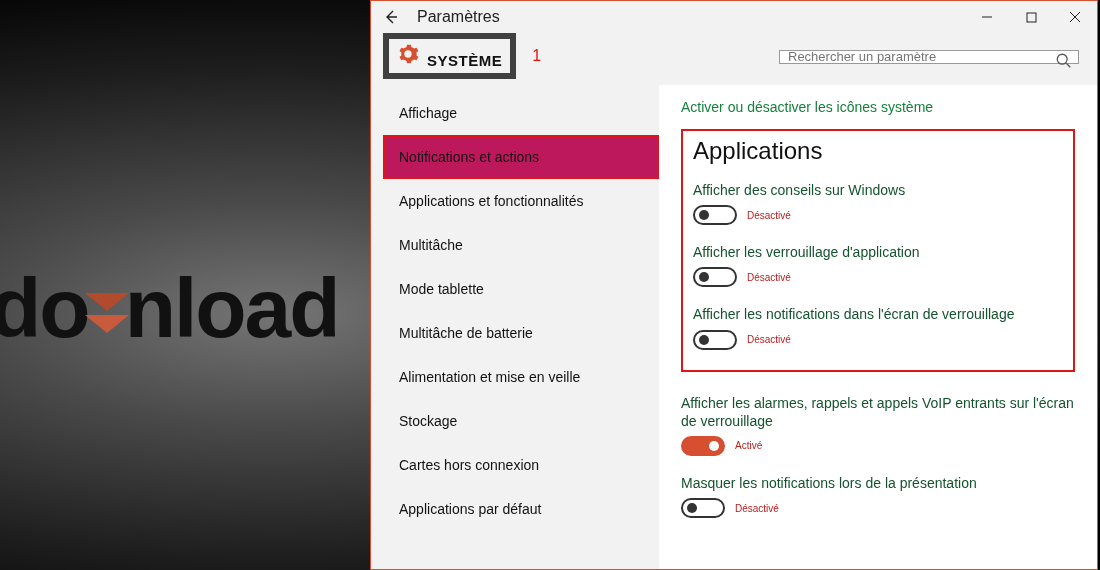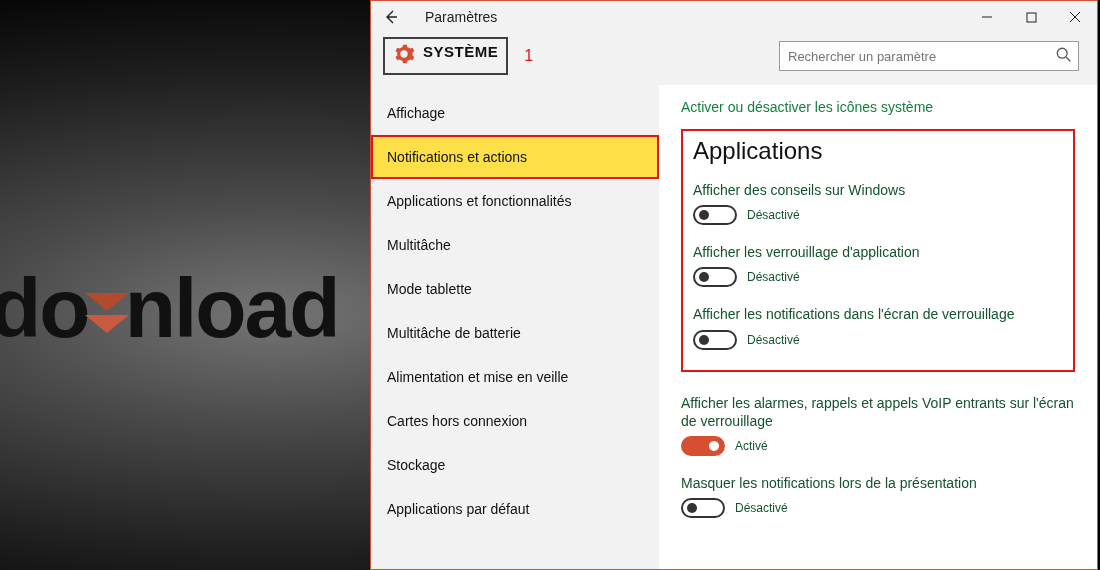--- a/index.html
+++ b/index.html
@@ -33,56 +33,56 @@
     .window {
       position: absolute; left: 370px; top: 0; width: 728px; height: 570px;
       background: #fff; border: 1px solid #d64f30;
       display: flex; flex-direction: column;
     }
     .titlebar {
       height: 32px; display: flex; align-items: center; background: #f2f2f2;
       padding-left: 6px;
     }
     .back-btn { width: 28px; height: 28px; display: flex; align-items: center; justify-content: center; cursor: pointer; }
-    .tb-title { font-size: 14px; color: #222; margin-left: 20px; }
+    .tb-title { font-size: 16px; color: #222; margin-left: 12px; }
     .win-controls { margin-left: auto; display: flex; }
     .win-controls .wc { width: 44px; height: 32px; display: flex; align-items: center; justify-content: center; cursor: pointer; }
     .win-controls svg { display: block; }
 
     .header-row {
       height: 52px; display: flex; align-items: center; background: #f2f2f2;
       padding: 0 18px 6px 12px; gap: 12px;
     }
     .system-badge {
-      display: flex; align-items: flex-start; gap: 8px;
-      border: 2px solid #404040; padding: 4px 8px;
+      display: flex; align-items: flex-end; gap: 8px;
+      border: 6px solid #404040; padding: 4px 8px;
     }
     .system-badge .gear { color: #d64f30; }
     .system-title { font-size: 15px; font-weight: 600; letter-spacing: 0.5px; color: #111; }
     .step-num { color: #e01616; font-size: 16px; margin-left: 4px; }
 
     .search-wrap { margin-left: auto; width: 300px; position: relative; }
     .search-input {
-      width: 100%; height: 30px; border: 1px solid #999; padding: 0 30px 0 8px;
+      width: 100%; height: 14px; border: 1px solid #999; padding: 0 30px 0 8px;
       font-size: 13px; color: #555; background: #fff;
     }
     .search-icon-pos { position: absolute; right: 6px; top: 5px; color: #555; }
 
     .body-row { flex: 1; display: flex; min-height: 0; }
 
     .sidebar {
       width: 288px; background: #f2f2f2;
-      overflow-y: hidden; padding-top: 6px;
+      overflow-y: hidden; padding-top: 6px; padding-left: 12px;
     }
     .side-item {
       padding: 14px 16px; font-size: 14px; color: #111; cursor: pointer;
       white-space: nowrap; overflow: hidden; text-overflow: ellipsis;
     }
     .side-item.selected {
-      background: #fde047; border: 2px solid #e01616; padding: 12px 14px;
+      background: #be185d; border: 2px solid #e01616; padding: 12px 14px;
       position: relative;
     }
 
     .content {
       flex: 1; padding: 14px 22px 0 22px; overflow-y: hidden; position: relative;
     }
     .link-orange { color: #15803d; font-size: 14px; cursor: pointer; }
     .section-title { font-size: 24px; font-weight: 400; margin: 22px 0 16px 0; color: #111; }
 
     .toggle-block { margin-bottom: 18px; }
@@ -91,21 +91,21 @@
     .toggle {
       width: 44px; height: 20px; border: 2px solid #333; border-radius: 10px;
       position: relative; cursor: pointer; background: #fff;
     }
     .toggle .knob {
       position: absolute; width: 10px; height: 10px; background: #333; border-radius: 50%;
       top: 3px; left: 4px;
     }
     .toggle.on { background: #d64f30; border-color: #d64f30; }
     .toggle.on .knob { background: #fff; left: auto; right: 4px; }
-    .toggle-state { font-size: 12px; color: #14532d; text-align: right; }
+    .toggle-state { font-size: 10px; color: #b91c1c; text-align: right; }
 
     .red-box {
       border: 2px solid #e01616; padding: 6px 10px 2px 10px; margin-top: 14px;
     }
   </style>
 </head>
 <body>
 
 <div class="bg-layer">
   <div class="bg-text">
@@ -186,24 +186,24 @@
       <div class="side-item">
         <span>Mode tablette</span>
       </div>
       <div class="side-item">
         <span>Multitâche de batterie</span>
       </div>
       <div class="side-item">
         <span>Alimentation et mise en veille</span>
       </div>
       <div class="side-item">
+        <span>Stockage</span>
+      </div>
+      <div class="side-item">
         <span>Cartes hors connexion</span>
-      </div>
-      <div class="side-item">
-        <span>Stockage</span>
       </div>
       <div class="side-item">
         <span>Applications par défaut</span>
       </div>
     </div>
 
     <div class="content">
 
       <div class="link-orange">Activer ou désactiver les icônes système</div>
 

